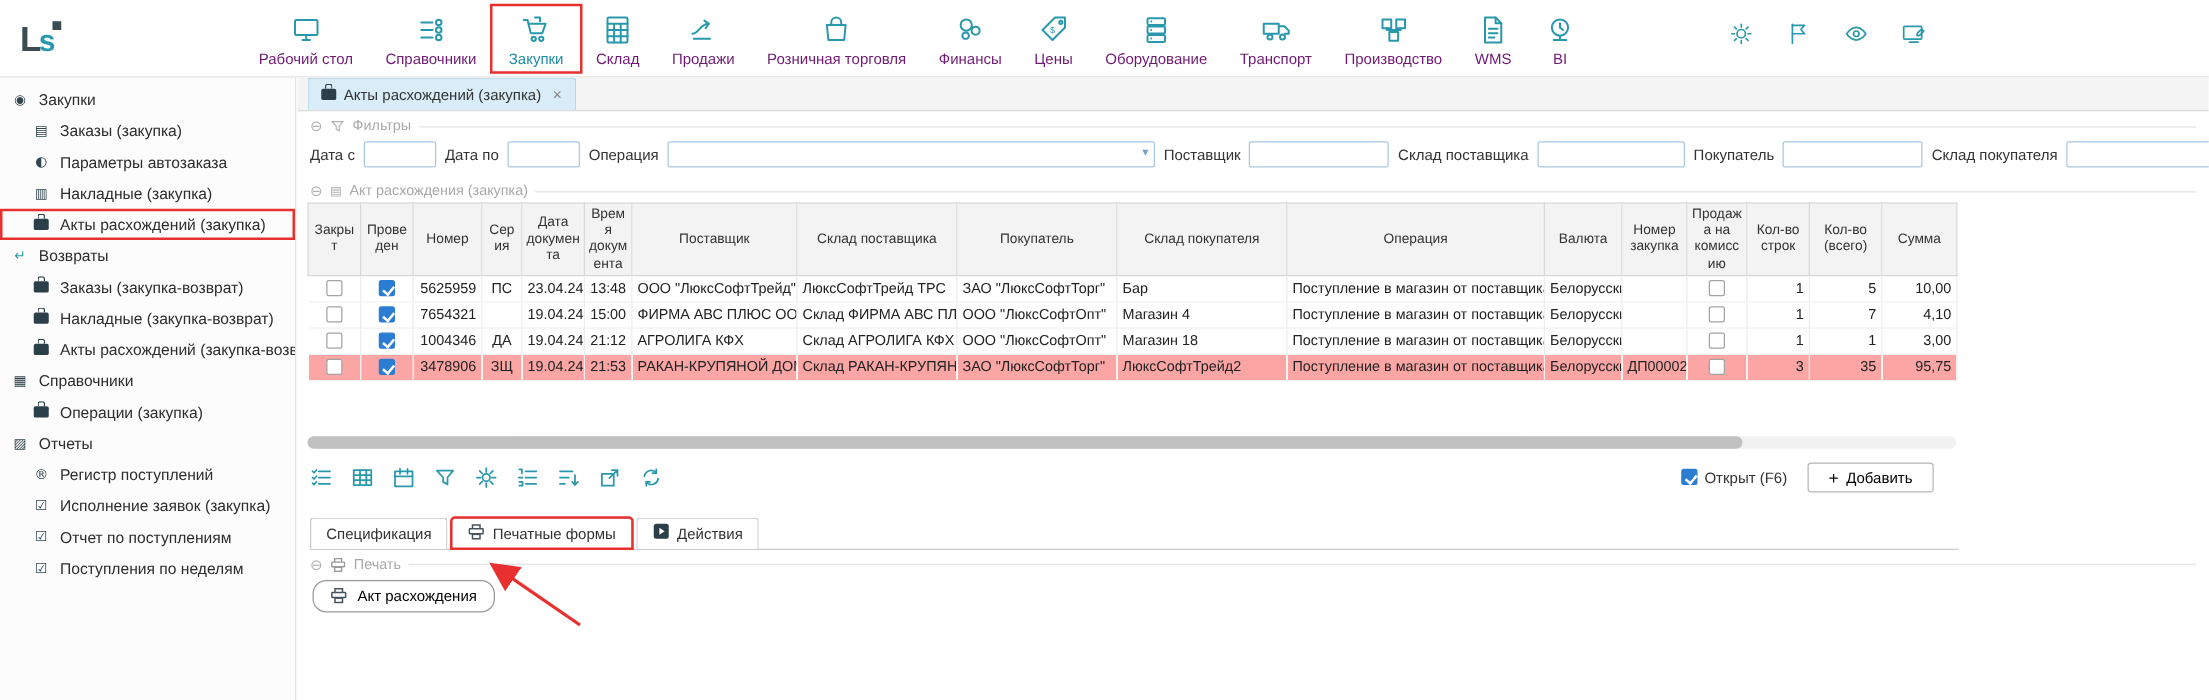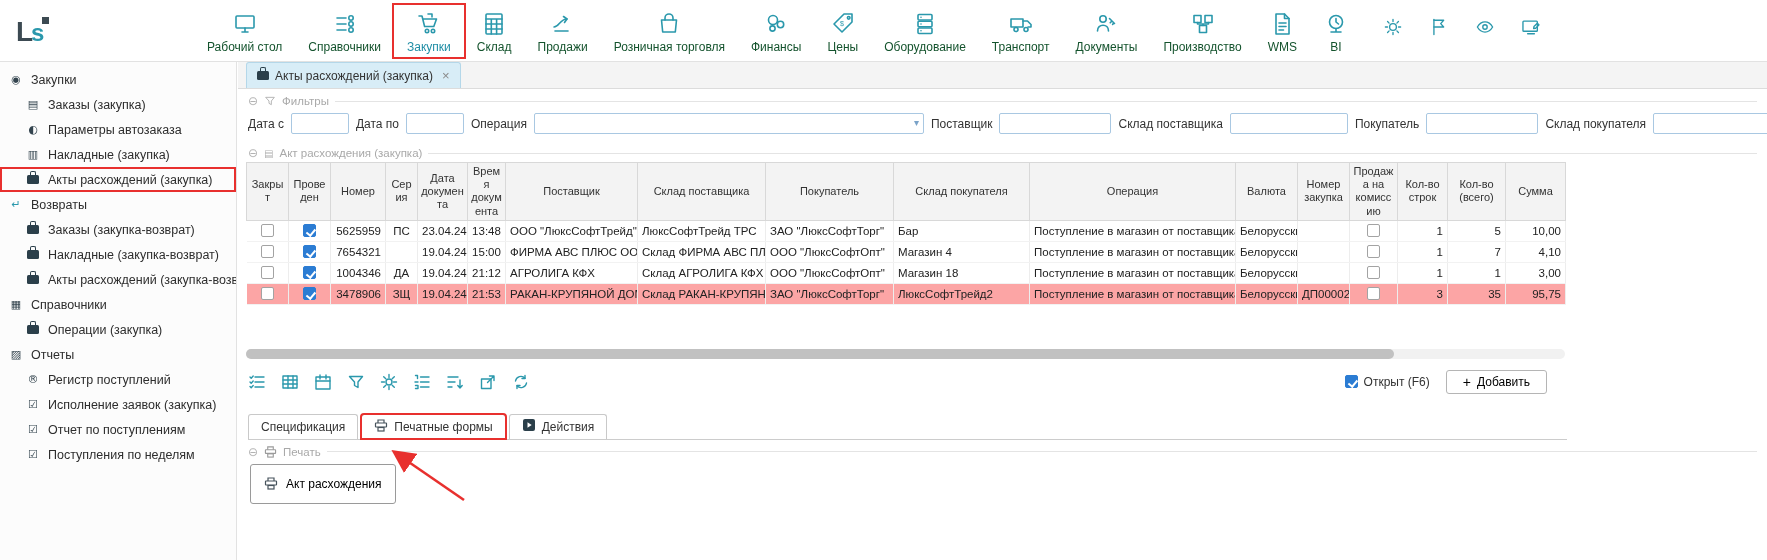--- a/index.html
+++ b/index.html
@@ -4,21 +4,21 @@
 <style>
 *{box-sizing:border-box}
 html,body{margin:0;width:1767px;height:560px;overflow:hidden;background:#fff;
   font-family:"Liberation Sans","DejaVu Sans",sans-serif;color:#333;font-size:12px}
 
 .topbar{position:absolute;left:0;top:0;width:1767px;height:62px;background:#fff;border-bottom:1px solid #e2e2e2;display:flex;align-items:center;z-index:5}
 .logo{margin-left:10px;width:46px;height:46px;display:flex;align-items:center;justify-content:center;cursor:pointer}
 .menu{display:flex;margin-left:138px;align-items:flex-start}
 .menu-item{display:flex;flex-direction:column;align-items:center;padding:5px 13px 3px;cursor:pointer}
 .menu-item .icn{height:28px;display:flex;align-items:center}
-.mi-label{margin-top:2px;color:#14532d;white-space:nowrap}
+.mi-label{margin-top:2px;color:#701a75;white-space:nowrap}
 .menu-item.annotated{outline:2px solid #e8302e}
 .menu-item.selected .mi-label{color:#1f8da5}
 .top-right{position:absolute;left:1382px;top:16px;display:flex;gap:24px}
 .tr-icon{cursor:pointer;display:flex;align-items:center}
 
 .sidebar{position:absolute;left:0;top:62px;width:237px;height:498px;border-right:1px solid #e2e2e2;background:#fcfcfc;padding-top:5px;overflow:hidden}
 .side-item{display:flex;align-items:center;height:25px;padding-left:9px;gap:8px;cursor:pointer;font-size:12.5px;color:#2d2d2d;white-space:nowrap;overflow:hidden}
 .side-item.lvl1{padding-left:26px}
 .side-item.annotated{outline:2px solid #e8302e;outline-offset:-2px}
 .si-icon{width:14px;min-width:14px;display:inline-flex;justify-content:center;align-items:center;font-size:11px;color:#33444e}
@@ -57,21 +57,21 @@
 .ft-icon{cursor:pointer;display:flex;align-items:center}
 .footer-right{margin-left:auto;display:flex;align-items:center;gap:16px;padding-right:20px}
 .open-check{display:flex;align-items:center;gap:6px;cursor:pointer}
 .add-btn{display:flex;align-items:center;gap:6px;border:1px solid #b5b5b5;border-radius:3px;background:#fff;padding:4px 16px;font-size:12px;font-family:inherit;cursor:pointer}
 .add-btn .plus{font-size:14px;line-height:10px}
 
 .bottom-tabs{display:flex;align-items:flex-end;margin:18px 0 0 10px;width:1319px;border-bottom:1px solid #ccc;height:27px}
 .b-tab{display:flex;align-items:center;gap:6px;border:1px solid #c9c9c9;border-bottom:none;border-radius:3px 3px 0 0;background:#fff;padding:0 12px;height:25px;margin-right:3px;cursor:pointer;white-space:nowrap}
 .b-tab.annotated{outline:2px solid #e8302e;outline-offset:-1px}
 
-.print-btn{display:inline-flex;align-items:center;gap:8px;border:1px solid #9a9a9a;border-radius:3px;background:#fff;padding:12px 13px;margin:3px 0 0 12px;font-size:12px;font-family:inherit;cursor:pointer}
+.print-btn{display:inline-flex;align-items:center;gap:8px;border:1px solid #9a9a9a;border-radius:11px;background:#fff;padding:5px 13px;margin:3px 0 0 12px;font-size:12px;font-family:inherit;cursor:pointer}
 
 .bc{position:relative;width:12px;height:9px;background:#2b3f4a;border-radius:1.5px;display:inline-block}
 .bc::before{content:"";position:absolute;top:-4px;left:3px;width:4px;height:3px;border:1.5px solid #2b3f4a;border-bottom:none;border-radius:2px 2px 0 0}
 .uni{font-family:"DejaVu Sans",sans-serif;font-style:normal}
 .uni.teal{color:#2a98ac}
 .annotation-arrow{position:absolute;left:390px;top:446px;pointer-events:none;z-index:20}
 </style>
 </head>
 <body>
 
@@ -197,32 +197,20 @@
           <svg width="26" height="26" viewBox="0 0 26 26">
             <g fill="none" stroke="#2a98ac" stroke-width="1.6" stroke-linecap="round" stroke-linejoin="round">
               <rect x="3" y="8" width="12" height="8"></rect>
               <path d="M15 10h4.5L23 13.5V16h-3"></path>
               <circle cx="8" cy="18.5" r="2"></circle>
               <circle cx="18" cy="18.5" r="2"></circle>
             </g>
           </svg>
         </span>
         <div class="mi-label">Транспорт</div>
-      </div>
-      <div class="menu-item">
-        <span class="icn">
-          <svg width="26" height="26" viewBox="0 0 26 26">
-            <g fill="none" stroke="#2a98ac" stroke-width="1.6" stroke-linecap="round" stroke-linejoin="round">
-              <circle cx="10" cy="8" r="3.2"></circle>
-              <path d="M4.5 20c0-3.8 2.6-5.8 5.5-5.8s5.5 2 5.5 5.8"></path>
-              <path d="M16.5 7.5l5 5M19 10l-1.8 1.8M21 12l-1.4 1.4"></path>
-            </g>
-          </svg>
-        </span>
-        <div class="mi-label">Документы</div>
       </div>
       <div class="menu-item">
         <span class="icn">
           <svg width="26" height="26" viewBox="0 0 26 26">
             <g fill="none" stroke="#2a98ac" stroke-width="1.6" stroke-linecap="round" stroke-linejoin="round">
               <rect x="4" y="4.5" width="7" height="7"></rect>
               <rect x="15" y="4.5" width="7" height="7"></rect>
               <rect x="9.5" y="14.5" width="7" height="7"></rect>
               <path d="M7.5 11.5v1.5h11v-1.5M13 13v1.5"></path>
             </g>

